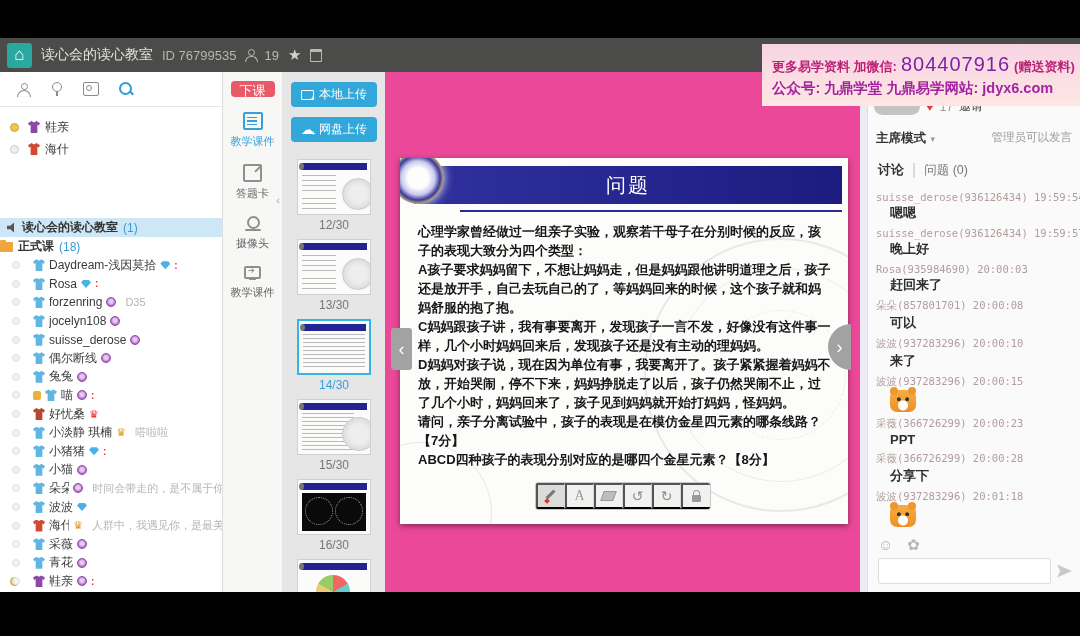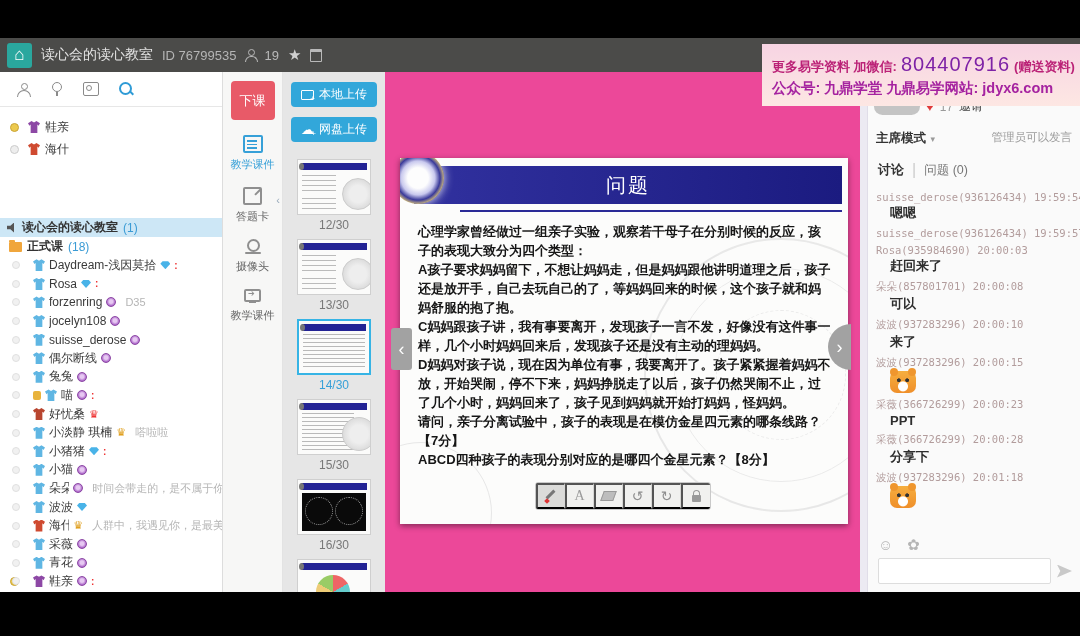--- a/index.html
+++ b/index.html
@@ -46,38 +46,38 @@
   .presence-dot.gray{background:#eee;border-color:#ccc;}
   .shirt{display:inline-block;width:12px;height:12px;flex:0 0 auto;
          clip-path:polygon(30% 0%,45% 10%,55% 10%,70% 0%,100% 18%,88% 40%,78% 30%,78% 100%,22% 100%,22% 30%,12% 40%,0% 18%);}
   .shirt-blue{background:#5fb6e3;}
   .shirt-red{background:#cf4a30;}
   .shirt-purple{background:#8d48a5;}
   .shirt-navy{background:#b8452f;}
   .room-row{margin-top:58px;height:19px;background:#cde7f6;display:flex;align-items:center;gap:5px;padding-left:7px;font-weight:bold;color:#333;}
   .mic-ico{width:10px;height:10px;background:#555;clip-path:polygon(0 32%,34% 32%,70% 0,70% 100%,34% 68%,0 68%);}
   .count-blue{color:#3a9bd5;font-weight:normal;}
-  .group-row{height:19px;display:flex;align-items:center;gap:5px;padding-left:9px;font-weight:bold;color:#333;}
+  .group-row{height:19px;display:flex;align-items:center;gap:5px;font-weight:bold;color:#333;}
   .folder-ico{position:relative;width:13px;height:10px;background:#f0a63c;border-radius:1px;}
   .folder-ico::before{content:"";position:absolute;left:0;top:-2px;width:6px;height:2px;background:#f0a63c;border-radius:1px 1px 0 0;}
   .member-list{}
   .member-row{height:18.6px;display:flex;align-items:center;gap:4px;padding-left:33px;position:relative;color:#3a3a3a;white-space:nowrap;}
   .collapse-dot{position:absolute;left:12px;width:8px;height:8px;border-radius:50%;background:#f1f1f1;border:1px solid #e0e0e0;box-sizing:border-box;}
   .pre-medal{width:8px;height:9px;background:#e8b33c;border-radius:2px;flex:0 0 auto;}
   .member-name{overflow:hidden;}
   .badge{flex:0 0 auto;}
   .badge-gem{width:10px;height:8px;background:#49b3e8;clip-path:polygon(50% 100%,0 32%,22% 0,78% 0,100% 32%);}
   .badge-headphone{width:10px;height:10px;border-radius:50%;background:radial-gradient(circle at 50% 45%,#e7c9f2 30%,#a55cc4 75%);border:1px solid #8d48a5;box-sizing:border-box;}
   .badge-crown{color:#e33;font-size:11px;line-height:1;}
   .badge-trophy{color:#e0a020;font-size:11px;line-height:1;}
   .red-mark{color:#e33;font-weight:bold;font-size:10px;}
   .member-status{color:#b5b5b5;font-size:11px;margin-left:5px;overflow:hidden;text-overflow:clip;}
   
   .tools-col{width:60px;background:#f7f7f6;border-right:1px solid #e3e3e3;box-sizing:border-box;display:flex;flex-direction:column;align-items:center;padding-top:9px;position:relative;}
-  .end-class{width:44px;height:39px;background:#e85a68;color:#fff;font-size:13px;border:none;border-radius:4px;font-family:inherit;}
+  .end-class{width:44px;height:16px;background:#e85a68;color:#fff;font-size:13px;border:none;border-radius:4px;font-family:inherit;}
   .tool{margin-top:15px;display:flex;flex-direction:column;align-items:center;gap:4px;font-size:11px;color:#666;}
   .tool.active{color:#36a0d8;}
   .tc-book{width:16px;height:14px;border:2px solid #36a0d8;border-radius:2px;background:repeating-linear-gradient(180deg,transparent 0 2px,#36a0d8 2px 3.5px);background-size:10px 12px;background-position:2px 1px;background-repeat:no-repeat;}
   .collapse-caret{position:absolute;right:2px;top:122px;color:#9ab;font-size:11px;}
   .tc-pencilcard{position:relative;width:15px;height:14px;border:2px solid #8f8f8f;border-radius:2px;}
   .tc-pencilcard::after{content:"";position:absolute;right:-2px;top:2px;width:8px;height:2.4px;background:#8f8f8f;transform:rotate(-45deg);}
   .tc-cam{position:relative;width:16px;height:16px;}
   .tc-cam::before{content:"";position:absolute;left:2px;top:0;width:9px;height:9px;border:2px solid #8f8f8f;border-radius:50%;}
   .tc-cam::after{content:"";position:absolute;left:0;top:13px;width:16px;height:2.4px;background:#8f8f8f;border-radius:2px;}
   .tc-desk{position:relative;width:17px;height:15px;}
@@ -486,20 +486,21 @@
         </div>
         <div class="tabs-row">
           <span class="tab-discussion">讨论</span>
           <span class="tab-sep">|</span>
           <span class="tab-question">问题 (0)</span>
         </div>
         <div class="messages" id="chat-messages">
             <div class="msg-meta">suisse_derose(936126434) 19:59:54</div>
             <div class="msg-text">嗯嗯</div>
             <div class="msg-meta">suisse_derose(936126434) 19:59:57</div>
+            <div class="msg-text">晚上好</div>
             <div class="msg-meta">Rosa(935984690) 20:00:03</div>
             <div class="msg-text">赶回来了</div>
             <div class="msg-meta">朵朵(857801701) 20:00:08</div>
             <div class="msg-text">可以</div>
             <div class="msg-meta">波波(937283296) 20:00:10</div>
             <div class="msg-text">来了</div>
             <div class="msg-meta">波波(937283296) 20:00:15</div>
             <div class="msg-text">
               <span class="tiger"></span>
             </div>

